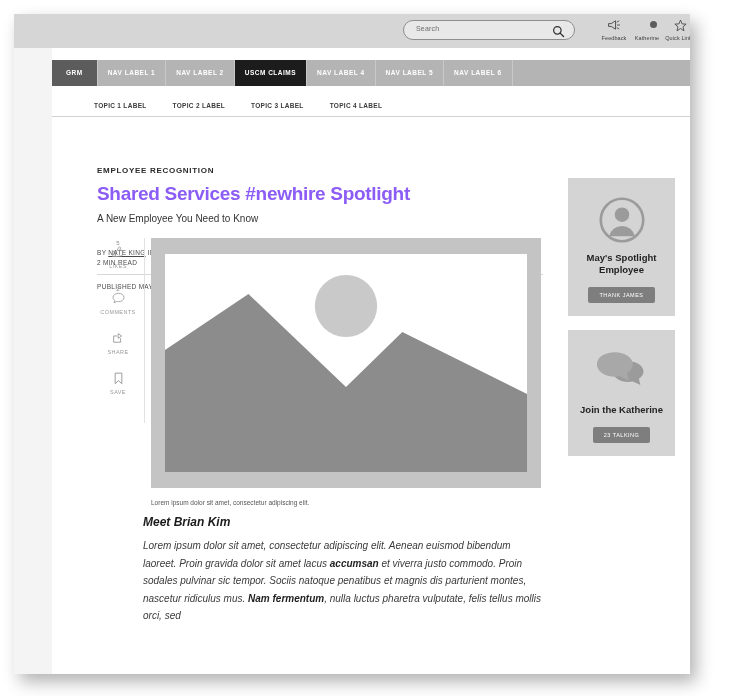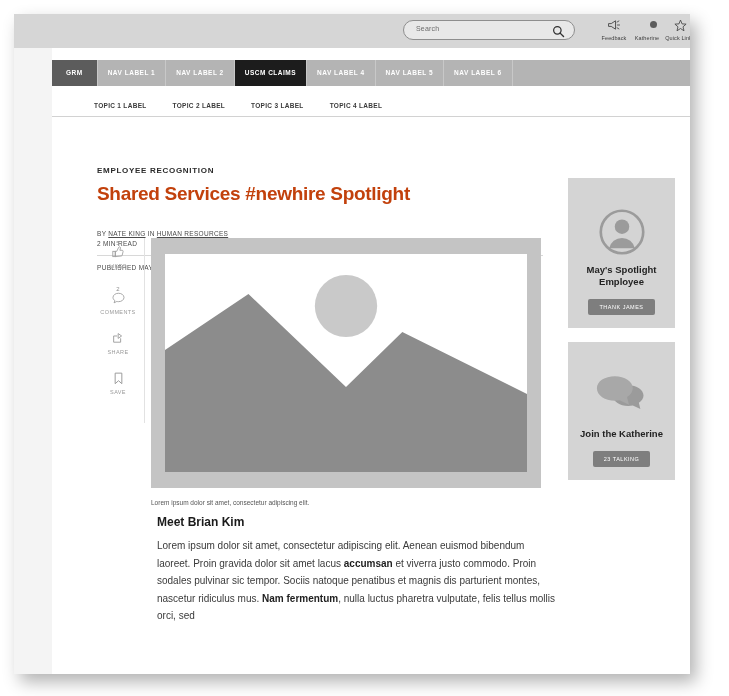--- a/index.html
+++ b/index.html
@@ -99,21 +99,21 @@
     margin-right: 26px; white-space: nowrap;
   }
 
   
   #article { position: absolute; left: 45px; top: 118px; width: 452px; }
   #kicker {
     font-size: 8px; font-weight: bold; letter-spacing: .7px;
     color: #2b2b2b;
   }
   #headline {
-    font-size: 19px; font-weight: bold; color: #c2410c;
+    font-size: 19px; font-weight: bold; color: #8b5cf6;
     letter-spacing: -.3px; margin-top: 8px;
   }
   #subhead { font-size: 10px; color: #333333; margin-top: 8px; }
   #byline { font-size: 6.5px; color: #4a4a4a; letter-spacing: .3px; margin-top: 25px; }
   #byline a { color: #4a4a4a; text-decoration: underline; }
   #readtime { font-size: 6.5px; color: #4a4a4a; letter-spacing: .3px; margin-top: 3px; }
   #meta-rule { width: 446px; height: 1px; background: #d8d8d8; margin-top: 8px; }
   #published { font-size: 6.5px; color: #4a4a4a; letter-spacing: .3px; margin-top: 8px; }
 
   
@@ -128,30 +128,30 @@
   #hero-figure { position: absolute; left: 99px; top: 190px; width: 390px; }
   #hero-frame {
     width: 390px; height: 250px;
     background: #c4c4c4;
     padding: 16px 14px;
   }
   #hero-inner { width: 100%; height: 100%; background: #ffffff; position: relative; overflow: hidden; }
   #caption { font-size: 6.5px; color: #555555; margin-top: 11px; }
 
   
-  #body-section { position: absolute; left: 105px; top: 467px; width: 400px; }
+  #body-section { position: absolute; left: 91px; top: 467px; width: 400px; font-style: italic; }
   #section-heading { font-size: 12px; font-weight: bold; color: #1b1b1b; margin-bottom: 8px; }
   #body-copy { font-size: 10px; line-height: 1.75; color: #3a3a3a; text-align: left; }
   #body-copy b { font-weight: bold; color: #1e1e1e; }
 
   
   #sidebar { position: absolute; left: 516px; top: 130px; width: 107px; }
   .side-card {
     width: 107px; background: #d4d4d4;
-    padding: 26px 8px 13px;
+    padding: 14px 8px 13px;
     text-align: center; margin-bottom: 14px;
   }
   .card-art { height: 56px; display: flex; align-items: center; justify-content: center; }
   .card-title {
     font-size: 9.5px; font-weight: bold; color: #232323;
     line-height: 1.25; margin-top: 4px;
   }
   .card-btn {
     display: inline-block; margin-top: 11px;
     background: #7e7e7e; color: #ffffff;
@@ -220,20 +220,21 @@
     <div id="topic-nav">
       <div class="topic-tab">TOPIC 1 LABEL</div>
       <div class="topic-tab">TOPIC 2 LABEL</div>
       <div class="topic-tab">TOPIC 3 LABEL</div>
       <div class="topic-tab">TOPIC 4 LABEL</div>
     </div>
 
     <div id="article">
       <div id="kicker">EMPLOYEE RECOGNITION</div>
       <div id="headline">Shared Services #newhire Spotlight</div>
+      <div id="subhead">A New Employee You Need to Know</div>
       <div id="byline">
         <span>BY </span><a href="#">NATE KING</a><span> IN </span><a href="#">HUMAN RESOURCES</a>
       </div>
       <div id="readtime">2 MIN READ</div>
       <div id="meta-rule"></div>
       <div id="published">PUBLISHED MAY 24, 2018</div>
     </div>
 
     <div id="rail-divider"></div>
     <div id="action-rail">

